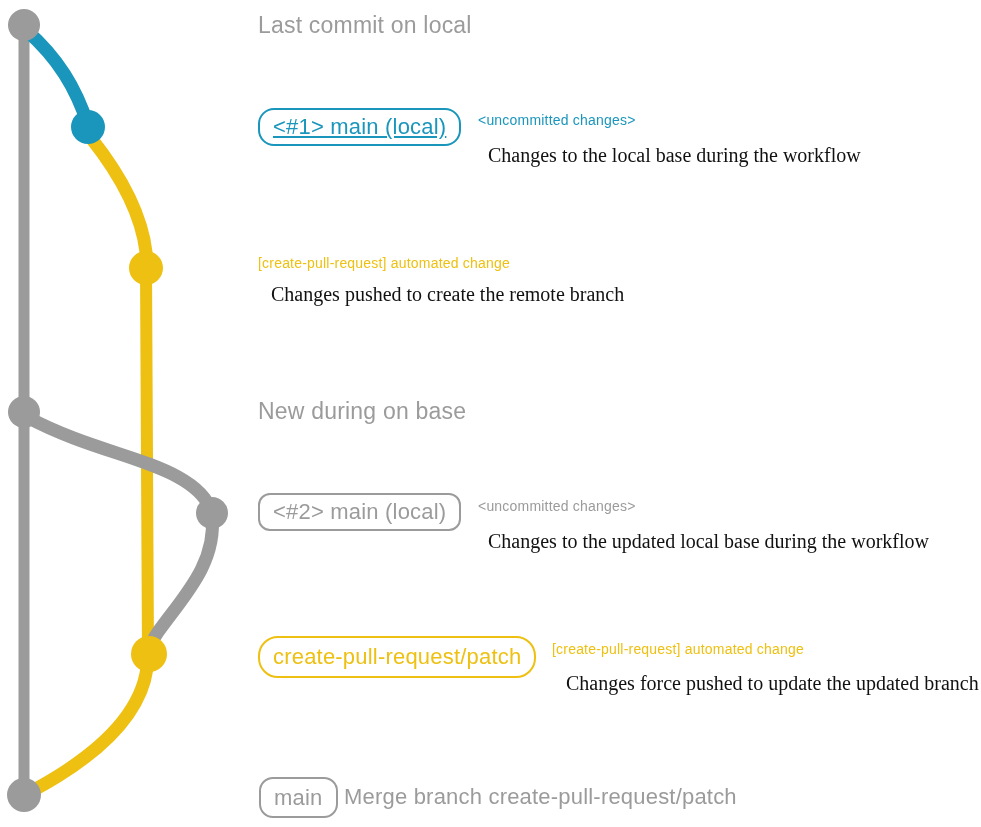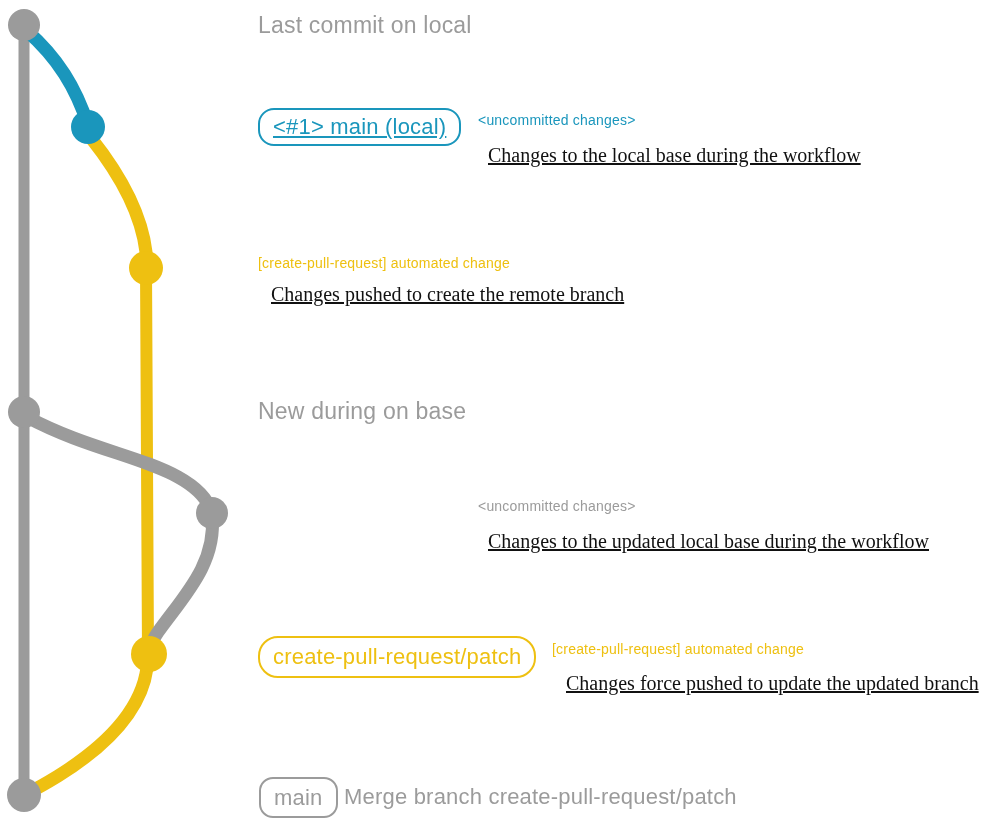--- a/index.html
+++ b/index.html
@@ -6,21 +6,21 @@
   .canvas {
     position: relative;
     width: 981px;
     height: 827px;
     background: #ffffff;
     overflow: hidden;
     font-family: "Liberation Sans", sans-serif;
   }
   .abs { position: absolute; }
   .sans { font-family: "Liberation Sans", sans-serif; }
-  .serif { font-family: "Liberation Serif", serif; text-decoration: underline; }
+  .serif { font-family: "Liberation Serif", serif; }
 
   .muted-label {
     font-size: 23px;
     color: #9b9b9b;
     white-space: nowrap;
     letter-spacing: 0.2px;
   }
   .heading {
     font-size: 14px;
     white-space: nowrap;
@@ -87,20 +87,21 @@
 
   <div class="abs badge teal sans" style="left:258px; top:108px;">&lt;#1&gt; main (local)</div>
   <div class="abs heading teal sans" style="left:478px; top:112px;">&lt;uncommitted changes&gt;</div>
   <div class="abs desc serif" style="left:488px; top:144px;">Changes to the local base during the workflow</div>
 
   <div class="abs heading yellow sans" style="left:258px; top:255px;">[create-pull-request] automated change</div>
   <div class="abs desc serif" style="left:271px; top:283px;">Changes pushed to create the remote branch</div>
 
   <div class="abs muted-label sans" style="left:258px; top:398px;">New during on base</div>
 
+  <div class="abs badge gray sans" style="left:258px; top:493px;">&lt;#2&gt; main (local)</div>
   <div class="abs heading gray sans" style="left:478px; top:498px;">&lt;uncommitted changes&gt;</div>
   <div class="abs desc serif" style="left:488px; top:530px;">Changes to the updated local base during the workflow</div>
 
   <div class="abs badge yellow sans" style="left:258px; top:636px;">create-pull-request/patch</div>
   <div class="abs heading yellow sans" style="left:552px; top:641px;">[create-pull-request] automated change</div>
   <div class="abs desc serif" style="left:566px; top:672px;">Changes force pushed to update the updated branch</div>
 
   <div class="abs badge small-gray sans" style="left:259px; top:777px;">main</div>
   <div class="abs muted-label sans" style="left:344px; top:784px; font-size:22px;">Merge branch create-pull-request/patch</div>
 

